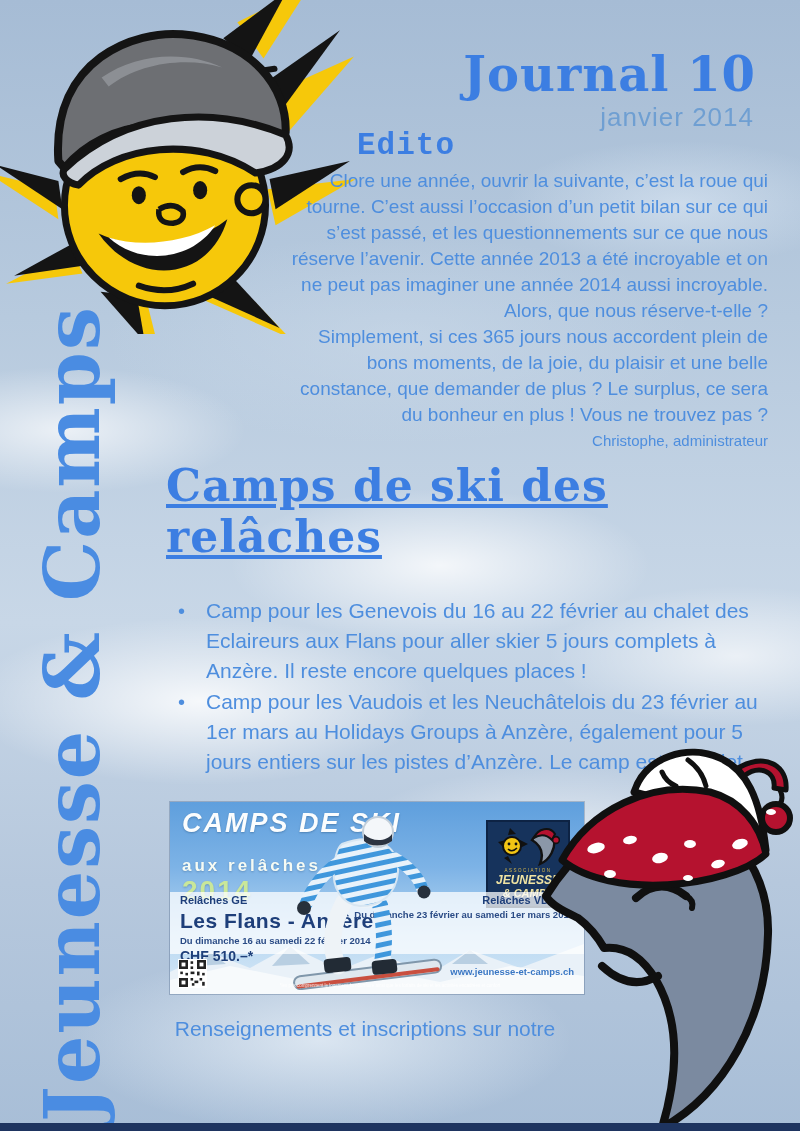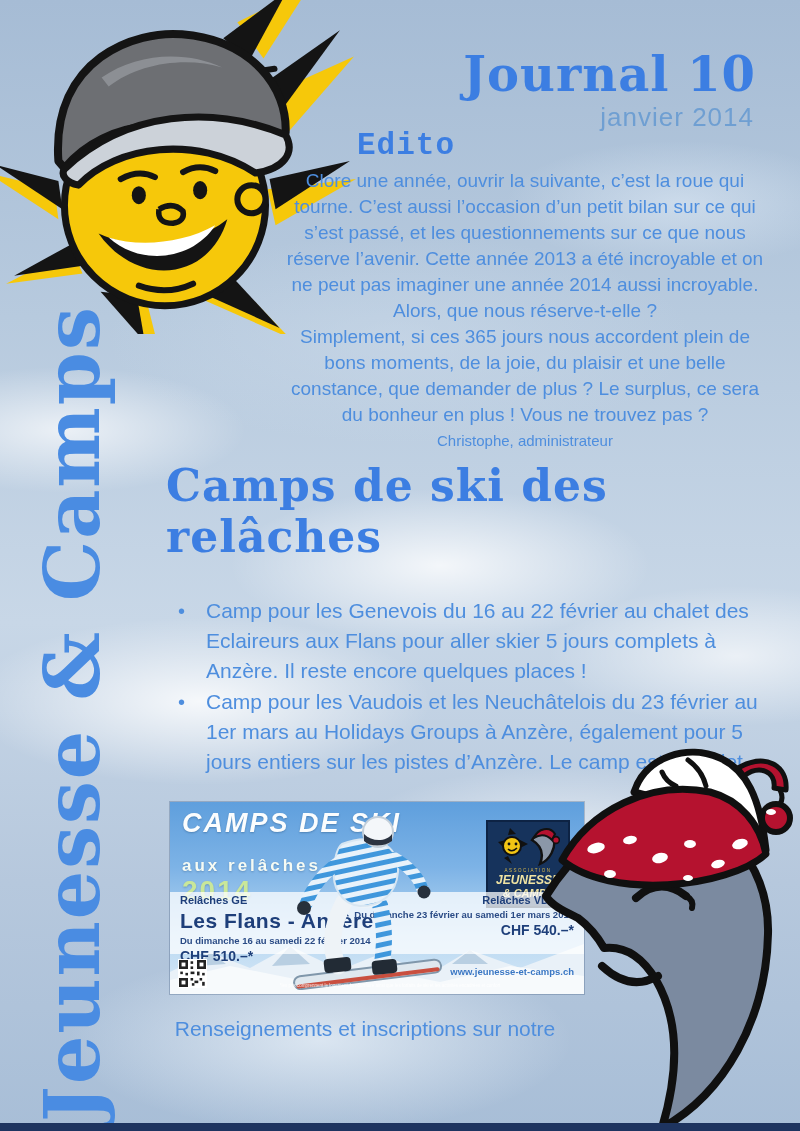--- a/index.html
+++ b/index.html
@@ -24,26 +24,26 @@
   .journal-date{position:absolute;top:102px;right:46px;font-size:26px;color:#6f9fd2;letter-spacing:1px;}
 
   .side-title{
     position:absolute;left:28px;top:1122px;width:835px;height:104px;
     transform:rotate(-90deg);transform-origin:0 0;
     font-family:"DejaVu Serif",serif;font-weight:bold;font-size:76px;
     color:#4a8ce2;letter-spacing:2px;white-space:nowrap;
   }
 
   .edito-heading{position:absolute;left:357px;top:128px;font-size:31px;letter-spacing:1px;font-family:Liberation Mono, monospace;}
-  .edito-block{position:absolute;left:282px;top:168px;width:486px;text-align:center;
+  .edito-block{position:absolute;left:282px;top:168px;width:486px;text-align:right;
     font-size:19px;line-height:26px;}
   .edito-block p{margin:0;}
   .edito-sign{font-size:15px;margin-top:1px;}
 
-  .ski-heading{position:absolute;left:166px;top:460px;font-size:44px;letter-spacing:1px;}
+  .ski-heading{position:absolute;left:166px;top:460px;font-size:44px;letter-spacing:1px;text-decoration:underline;}
   .ski-intro{position:absolute;left:166px;top:516px;width:614px;font-size:21px;line-height:30px;}
   .ski-bullets{position:absolute;left:166px;top:596px;width:600px;margin:0;padding:0;list-style:none;
     font-size:21px;line-height:30px;}
   .ski-bullets li{position:relative;padding-left:40px;margin-bottom:1px;}
   .ski-bullets li::before{content:"•";position:absolute;left:12px;top:0;font-size:20px;}
 
   
   .banner{position:absolute;left:170px;top:802px;width:414px;height:192px;
     background:linear-gradient(180deg,#5f9fdd 0%,#7db3e6 34%,#b9d8f2 70%,#d8e9f6 100%);
     box-shadow:0 0 0 1px rgba(30,60,100,.25);}
@@ -183,21 +183,20 @@
 
     <div class="offer offer-left" style="top:92px;">
       <div class="region">Relâches GE</div>
       <div class="name">Les Flans - Anzère</div>
       <div class="dates">Du dimanche 16 au samedi 22 février 2014</div>
       <div class="price">CHF 510.–*</div>
     </div>
     <div class="offer offer-right" style="top:92px;">
       <div class="region">Relâches VD - NE</div>
       <div class="dates">Du dimanche 23 février au samedi 1er mars 2014</div>
-      <div class="price">CHF 540.–*</div>
     </div>
 
     <svg class="snowboarder" viewBox="0 0 164 180">
       <defs>
         <pattern id="stripes" width="10" height="10" patternUnits="userSpaceOnUse" patternTransform="rotate(78)">
           <rect width="10" height="10" fill="#e8f2fa"></rect>
           <rect width="5" height="10" fill="#3f97dc"></rect>
         </pattern>
       </defs>
       <g transform="rotate(-7 85 168)">

